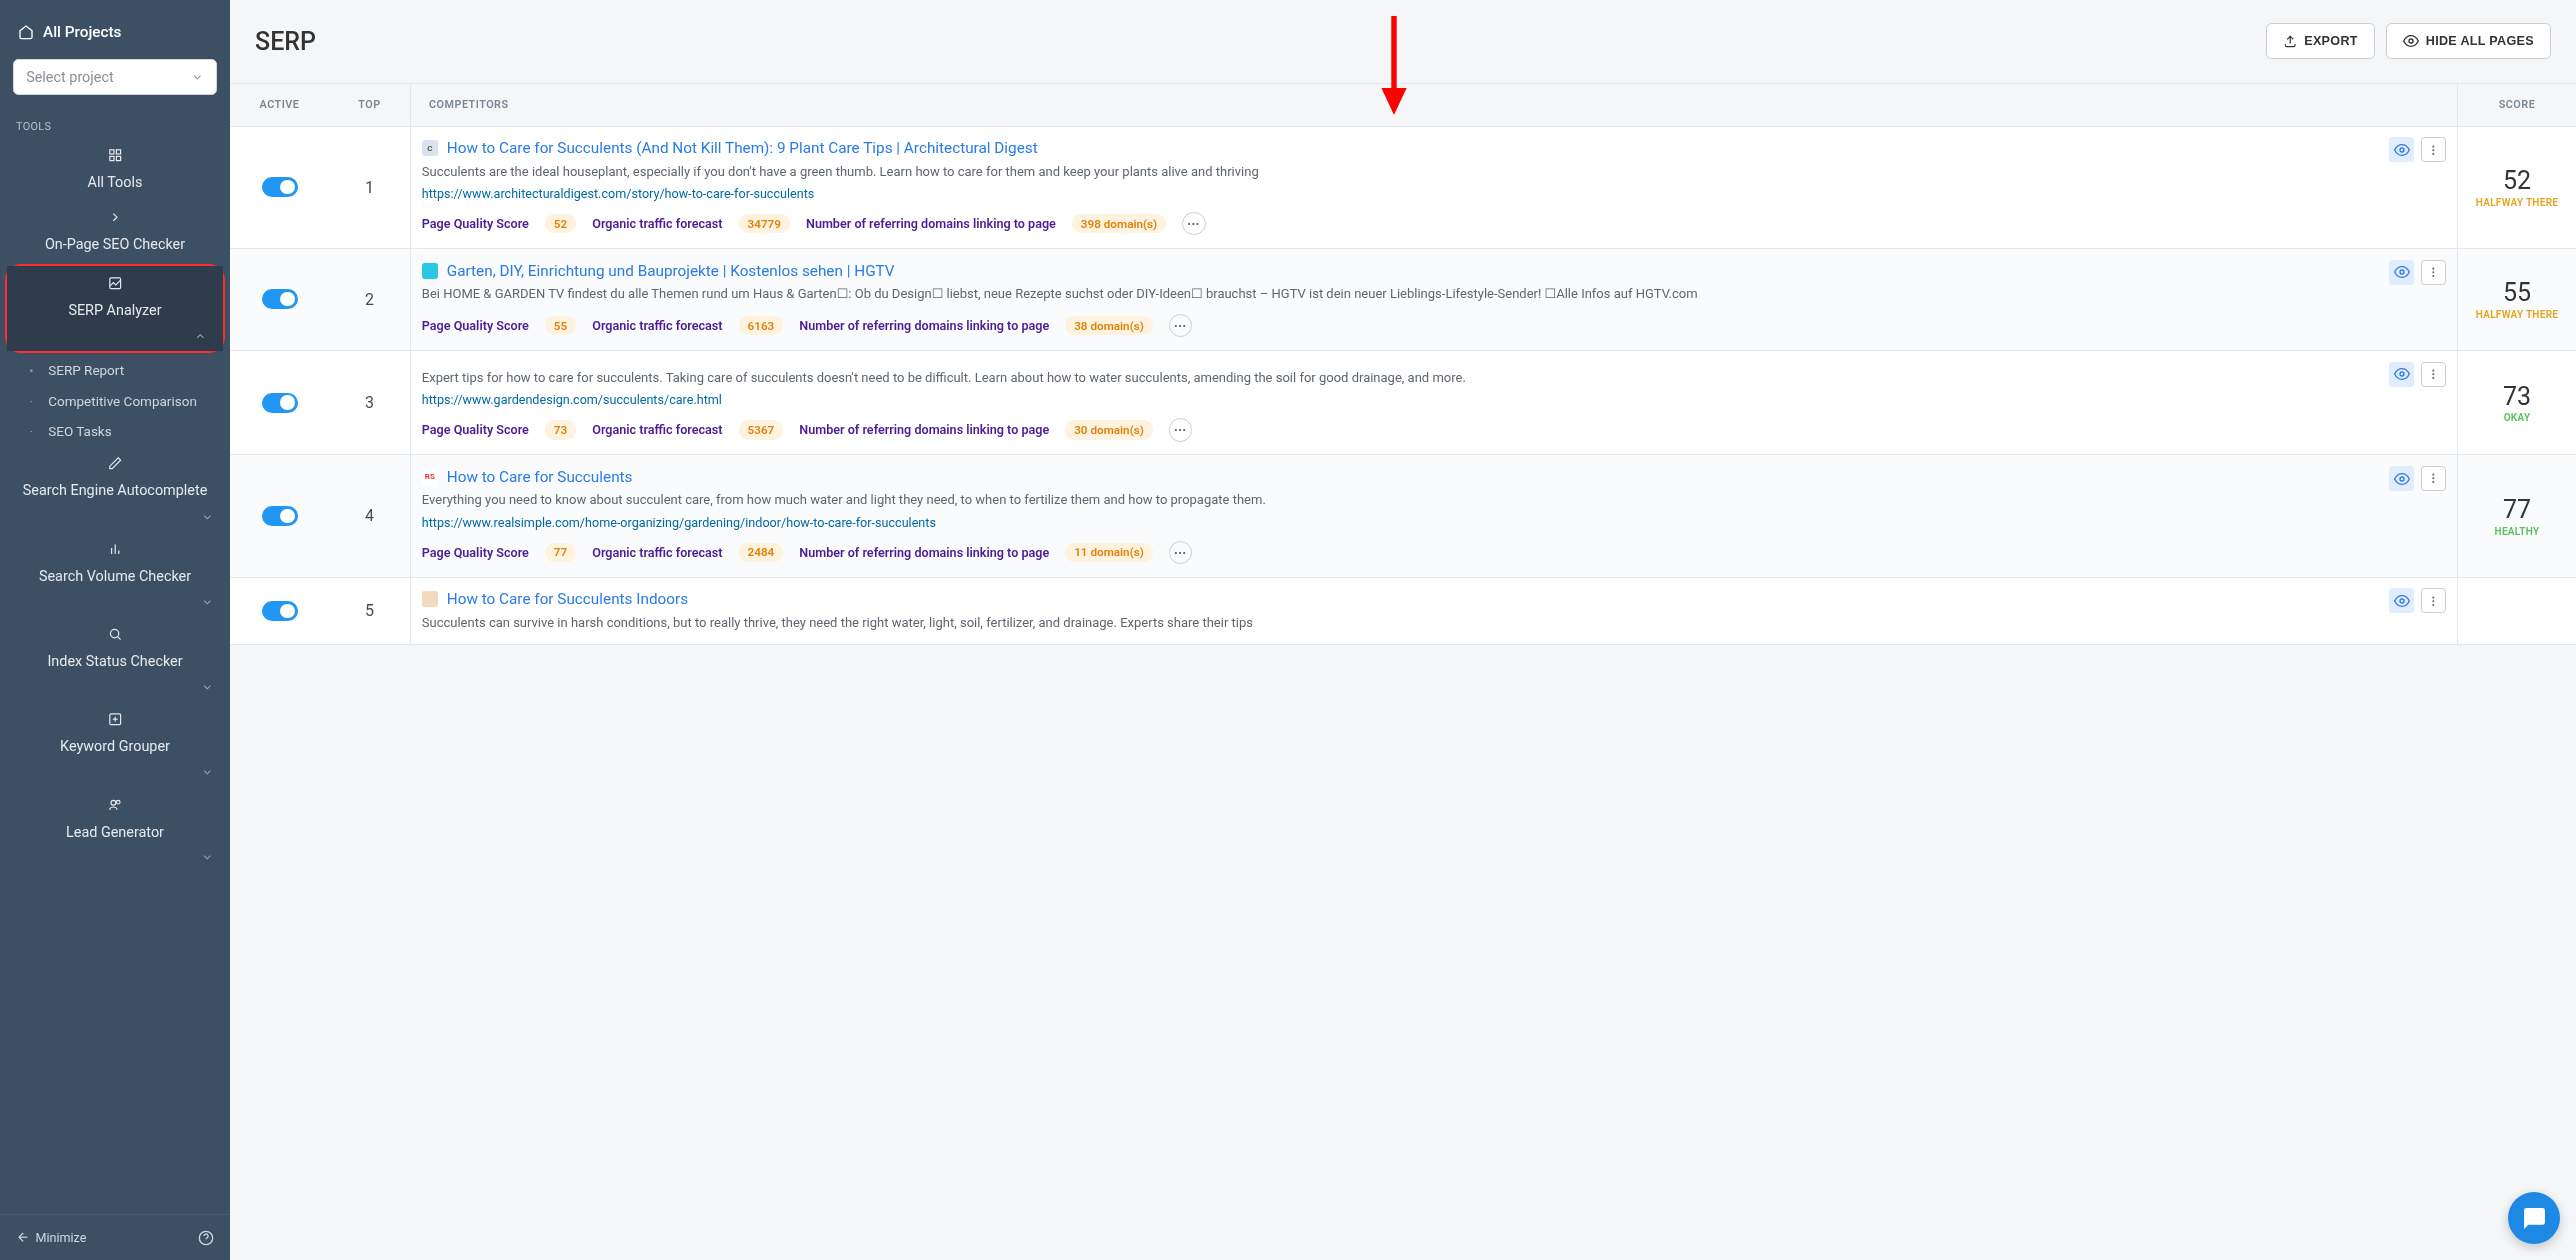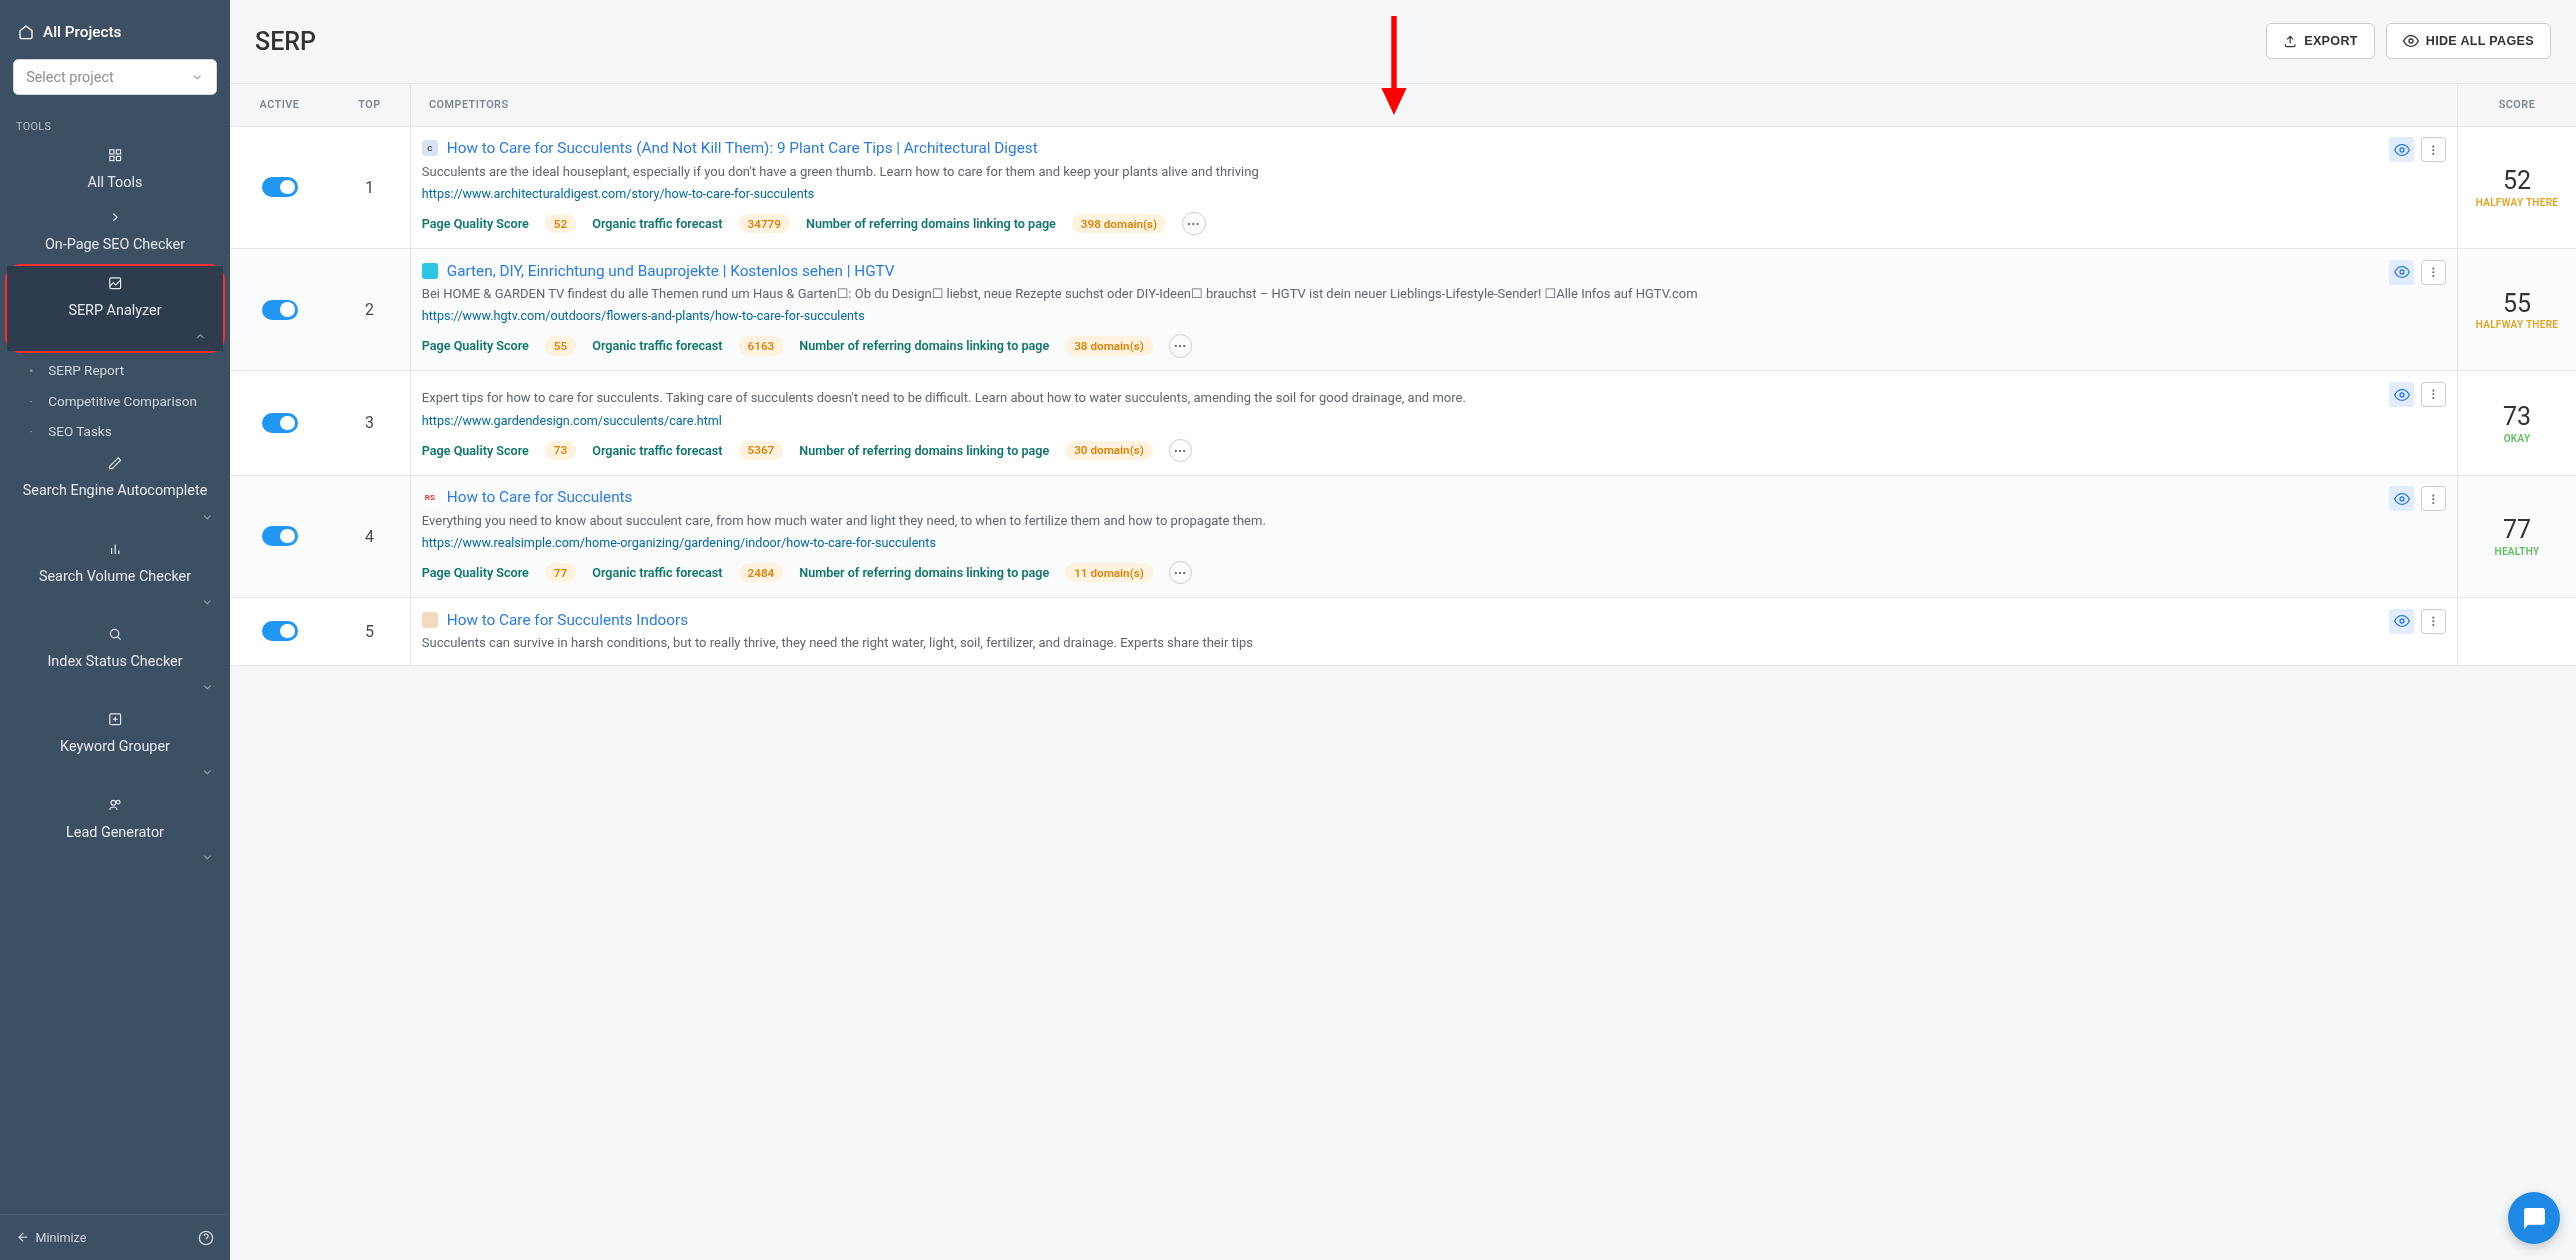--- a/index.html
+++ b/index.html
@@ -48,21 +48,21 @@
 .title-line { display: flex; align-items: center; gap: 9px; }
 .favicon { width: 16px; height: 16px; border-radius: 2.7px; background: #e0e0e0; display: inline-flex; align-items: center; justify-content: center; font-size: 8px; font-weight: bold; flex-shrink: 0; }
 .result-title { color: #2a7be4; font-size: 15.3px; cursor: pointer; }
 .row-actions { position: absolute; right: 10.8px; top: 10.8px; display: flex; gap: 7.2px; }
 .icon-btn { width: 25px; height: 25px; border-radius: 3.6px; display: flex; align-items: center; justify-content: center; cursor: pointer; }
 .eye-btn { background: #e2ecff; color: #2a7be4; }
 .more-btn { border: 0.9px solid #c9cdd3; background: #fff; color: #666; }
 .desc { color: #5f6670; font-size: 13px; margin-top: 5.4px; line-height: 1.4; }
 .url { color: #0369a1; font-size: 12.6px; margin-top: 5.4px; }
 .metrics { display: flex; align-items: center; gap: 16px; margin-top: 10.8px; font-size: 12.6px; flex-wrap: wrap; }
-.metric-label { font-weight: 600; color: #0f766e; text-align: center; }
+.metric-label { font-weight: 600; color: #4c1d95; text-align: center; }
 .badge { background: #fff3df; color: #e0820b; padding: 2.7px 9px; border-radius: 9px; font-size: 11.7px; font-weight: 600; }
 .more-circle { width: 23.4px; height: 23.4px; border: 0.9px solid #c9cdd3; border-radius: 50%; display: flex; align-items: center; justify-content: center; cursor: pointer; color: #666; font-weight: bold; letter-spacing: 0.9px; }
 
 .score-num { font-size: 25px; color: #333; }
 .score-label { font-size: 10px; font-weight: 600; letter-spacing: 0.3px; margin-top: 1.8px; }
 .score-halfway { color: #e0a420; }
 .score-okay { color: #5bbf5b; }
 .score-healthy { color: #5bbf5b; }
 
 
@@ -347,21 +347,20 @@
         </div>
         <div class="icon-btn more-btn">
           <svg width="12.6" height="12.6" viewBox="0 0 24 24" fill="currentColor">
                   <circle cx="12" cy="5" r="2"></circle>
                   <circle cx="12" cy="12" r="2"></circle>
                   <circle cx="12" cy="19" r="2"></circle>
                 </svg>
         </div>
       </div>
       <div class="desc">Bei HOME &amp; GARDEN TV findest du alle Themen rund um Haus &amp; Garten☐: Ob du Design☐ liebst, neue Rezepte suchst oder DIY-Ideen☐ brauchst – HGTV ist dein neuer Lieblings-Lifestyle-Sender! ☐Alle Infos auf HGTV.com</div>
-      <div class="url">https://www.hgtv.com/outdoors/flowers-and-plants/how-to-care-for-succulents</div>
 
       <div class="metrics">
         <span class="metric-label">Page Quality Score</span>
         <span class="badge">55</span>
         <span class="metric-label">Organic traffic forecast</span>
         <span class="badge">6163</span>
         <span class="metric-label">Number of referring domains linking to page</span>
         <span class="badge">38 domain(s)</span>
         <span class="more-circle">⋯</span>
       </div>

